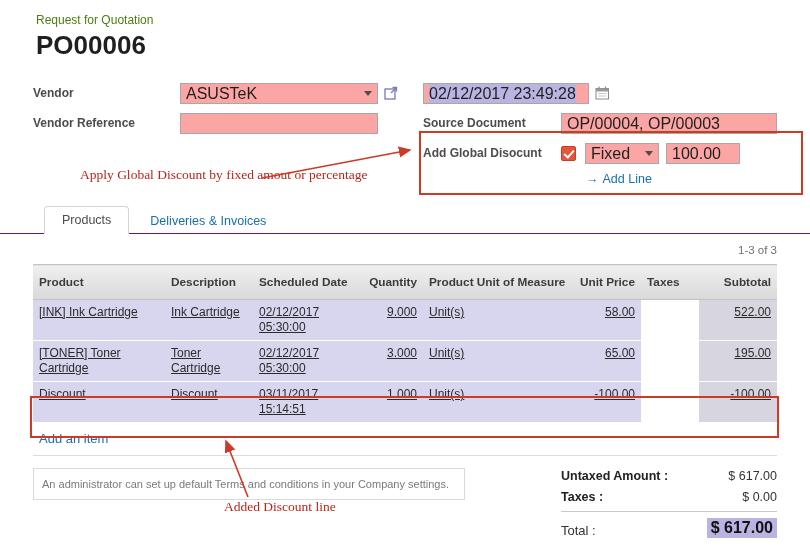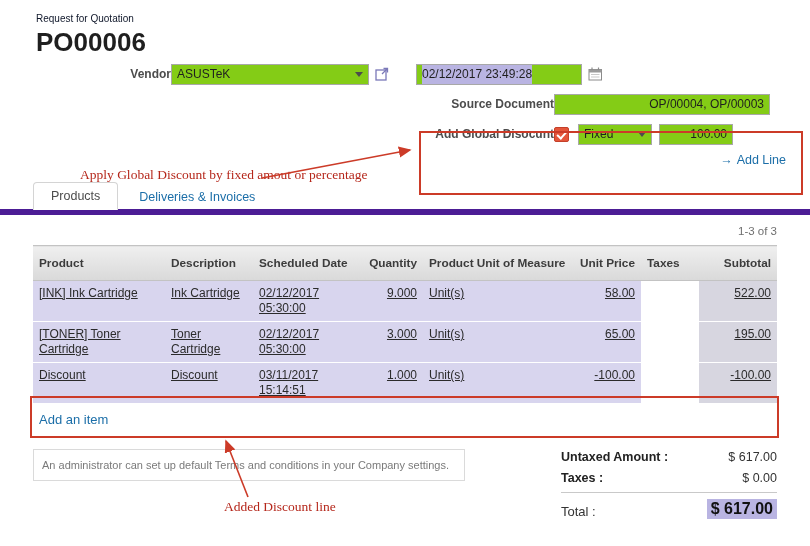--- a/index.html
+++ b/index.html
@@ -3,33 +3,33 @@
 <meta charset="utf-8">
 <style>
   * { margin:0; padding:0; box-sizing:border-box; }
   body { background:#fff; }
   .container {
     position:relative; width:810px; height:546px; background:#fff;
     font-family:"Liberation Sans", sans-serif; font-size:13px; color:#4c4c4c;
     overflow:hidden;
   }
   .header { padding:13px 0 0 36px; }
-  .breadcrumb { font-size:10px; color:#0f172a; }
+  .breadcrumb { font-size:12px; color:#4d7c0f; }
   .page-title { font-size:26px; font-weight:bold; color:#1f1f1f; margin-top:3px; }
 
-  .form { display:flex; padding:0 24px; margin-top:5px;text-align:right; }
+  .form { display:flex; padding:0 33px; margin-top:21px; }
   .col-left { width:392px; }
   .col-right { flex:1; }
   .frow { display:flex; align-items:center; margin-bottom:8px; min-height:22px; }
   .flabel { font-weight:bold; font-size:12px; color:#4c4c4c; width:147px; flex-shrink:0; }
   .col-right .flabel { width:138px; }
 
   .inputbox {
     border:1px solid #a8a8a8; height:21px; line-height:19px; padding:0 5px;
-    font-size:12px; background:#84cc16; color:#1f1f1f; overflow:hidden; white-space:nowrap;
+    font-size:16px; background:#fca5a5; color:#1f1f1f; overflow:hidden; white-space:nowrap;
   }
   .vendor-select { width:198px; display:flex; align-items:center; justify-content:space-between; }
   .caret { width:0; height:0; border-left:4px solid transparent; border-right:4px solid transparent; border-top:5px solid #4c4c4c; margin-left:6px; flex-shrink:0; }
   .ext-link { margin-left:6px; display:inline-block; line-height:0; }
   .vref-input { width:198px; }
   .date-input { width:166px; display:flex; align-items:center; }
   .hl { background:#b9b4e2; }
   .cal-icon { margin-left:6px; line-height:0; display:inline-block; }
   .src-input { width:216px; }
 
@@ -37,21 +37,21 @@
   .checkbox { width:15px; height:15px; background:#e4553a; border:1px solid #c4402a; border-radius:2px; position:relative; flex-shrink:0; }
   .checkbox::after {
     content:""; position:absolute; left:4px; top:1px; width:4px; height:8px;
     border-right:2px solid #fff; border-bottom:2px solid #fff; transform:rotate(42deg);
   }
   .type-select { width:74px; margin-left:9px; display:flex; align-items:center; justify-content:space-between; }
   .amount-input { width:74px; margin-left:7px; }
   .add-line { margin-left:163px; color:#1b6ea8; font-size:12.5px; cursor:pointer; margin-top:2px; }
   .add-line .arr { color:#1b6ea8; font-weight:bold; margin-right:4px; }
 
-  .tabbar { margin-top:19px; border-bottom:6px solid #4c1d95; padding-left:33px; display:flex; align-items:flex-end; height:29px; }
+  .tabbar { margin-top:19px; border-bottom:1px solid #4c1d95; padding-left:44px; display:flex; align-items:flex-end; height:29px; }
   .tab { padding:6px 17px; font-size:12.5px; position:relative; top:1px; border-radius:4px 4px 0 0; cursor:pointer; }
   .tab.active { background:#fff; border:1px solid #d4d4d4; border-bottom:1px solid #fff; color:#4c4c4c; }
   .tab.inactive { color:#1b6ea8; margin-left:4px; }
 
   .pager { text-align:right; padding-right:33px; margin-top:10px; font-size:11.5px; color:#6f6f6f; }
 
   table.lines { margin:8px 33px 0; width:744px; border-collapse:collapse; table-layout:fixed; font-size:12px; }
   table.lines th {
     background:linear-gradient(#efefef,#d9d9d9);
     border-top:1px solid #c3c3c3; border-bottom:1px solid #c3c3c3;
@@ -105,20 +105,24 @@
         <div class="inputbox vendor-select">
           <span>ASUSTeK</span>
           <span class="caret"></span>
         </div>
         <span class="ext-link">
           <svg width="14" height="14" viewBox="0 0 14 14">
               <rect x="1" y="3" width="10" height="10" fill="none" stroke="#7a78b8" stroke-width="1.3"></rect>
               <path d="M7 7 L12.5 1.5 M8.5 1.5 h4 v4" fill="none" stroke="#7a78b8" stroke-width="1.3"></path>
             </svg>
         </span>
+      </div>
+      <div class="frow">
+        <div class="flabel">Vendor Reference</div>
+        <div class="inputbox vref-input"></div>
       </div>
     </div>
 
     <div class="col-right">
       <div class="frow">
         <div class="inputbox date-input">
           <span class="hl">02/12/2017 23:49:28</span>
         </div>
         <span class="cal-icon">
           <svg width="15" height="14" viewBox="0 0 15 14">

